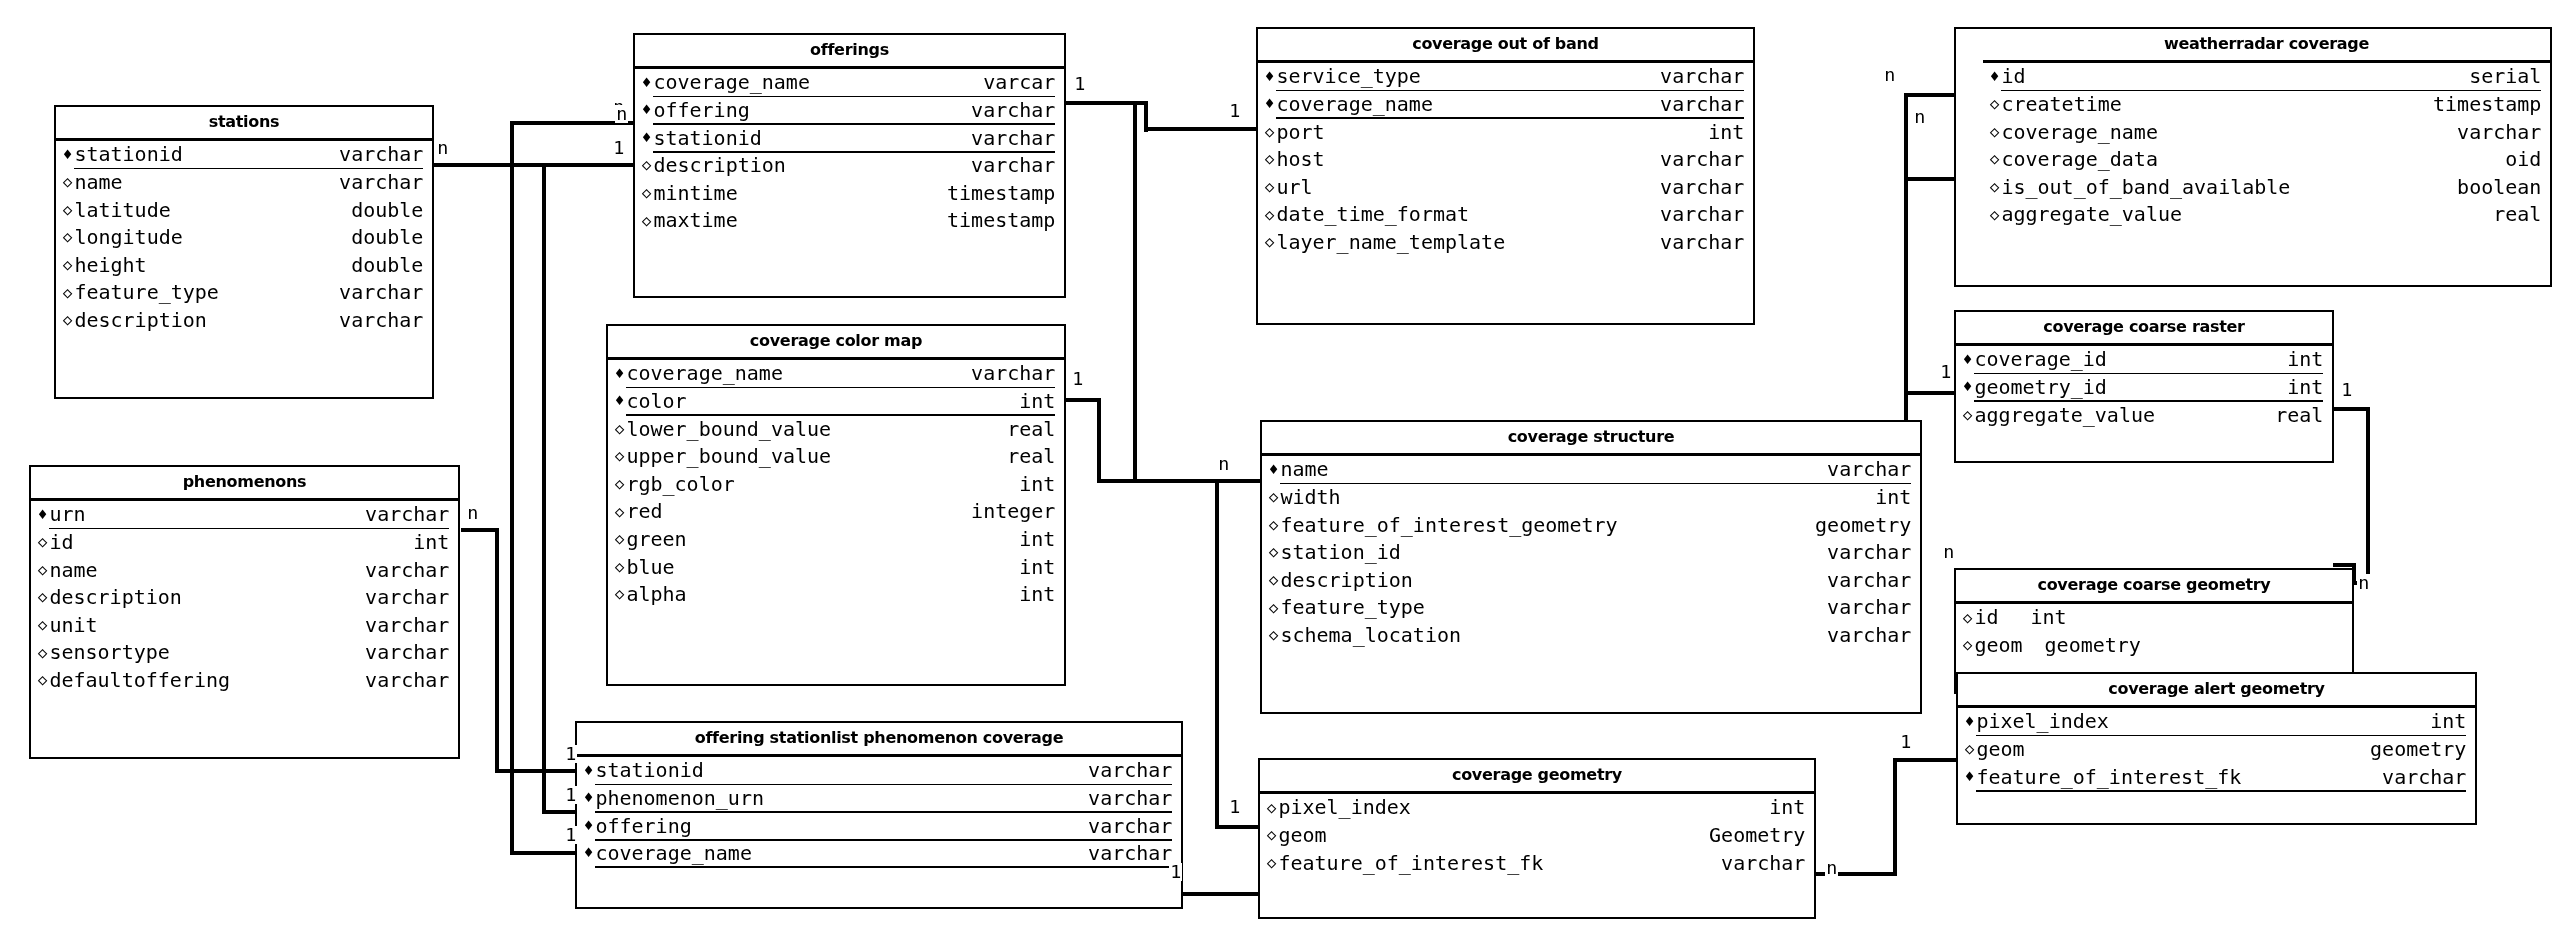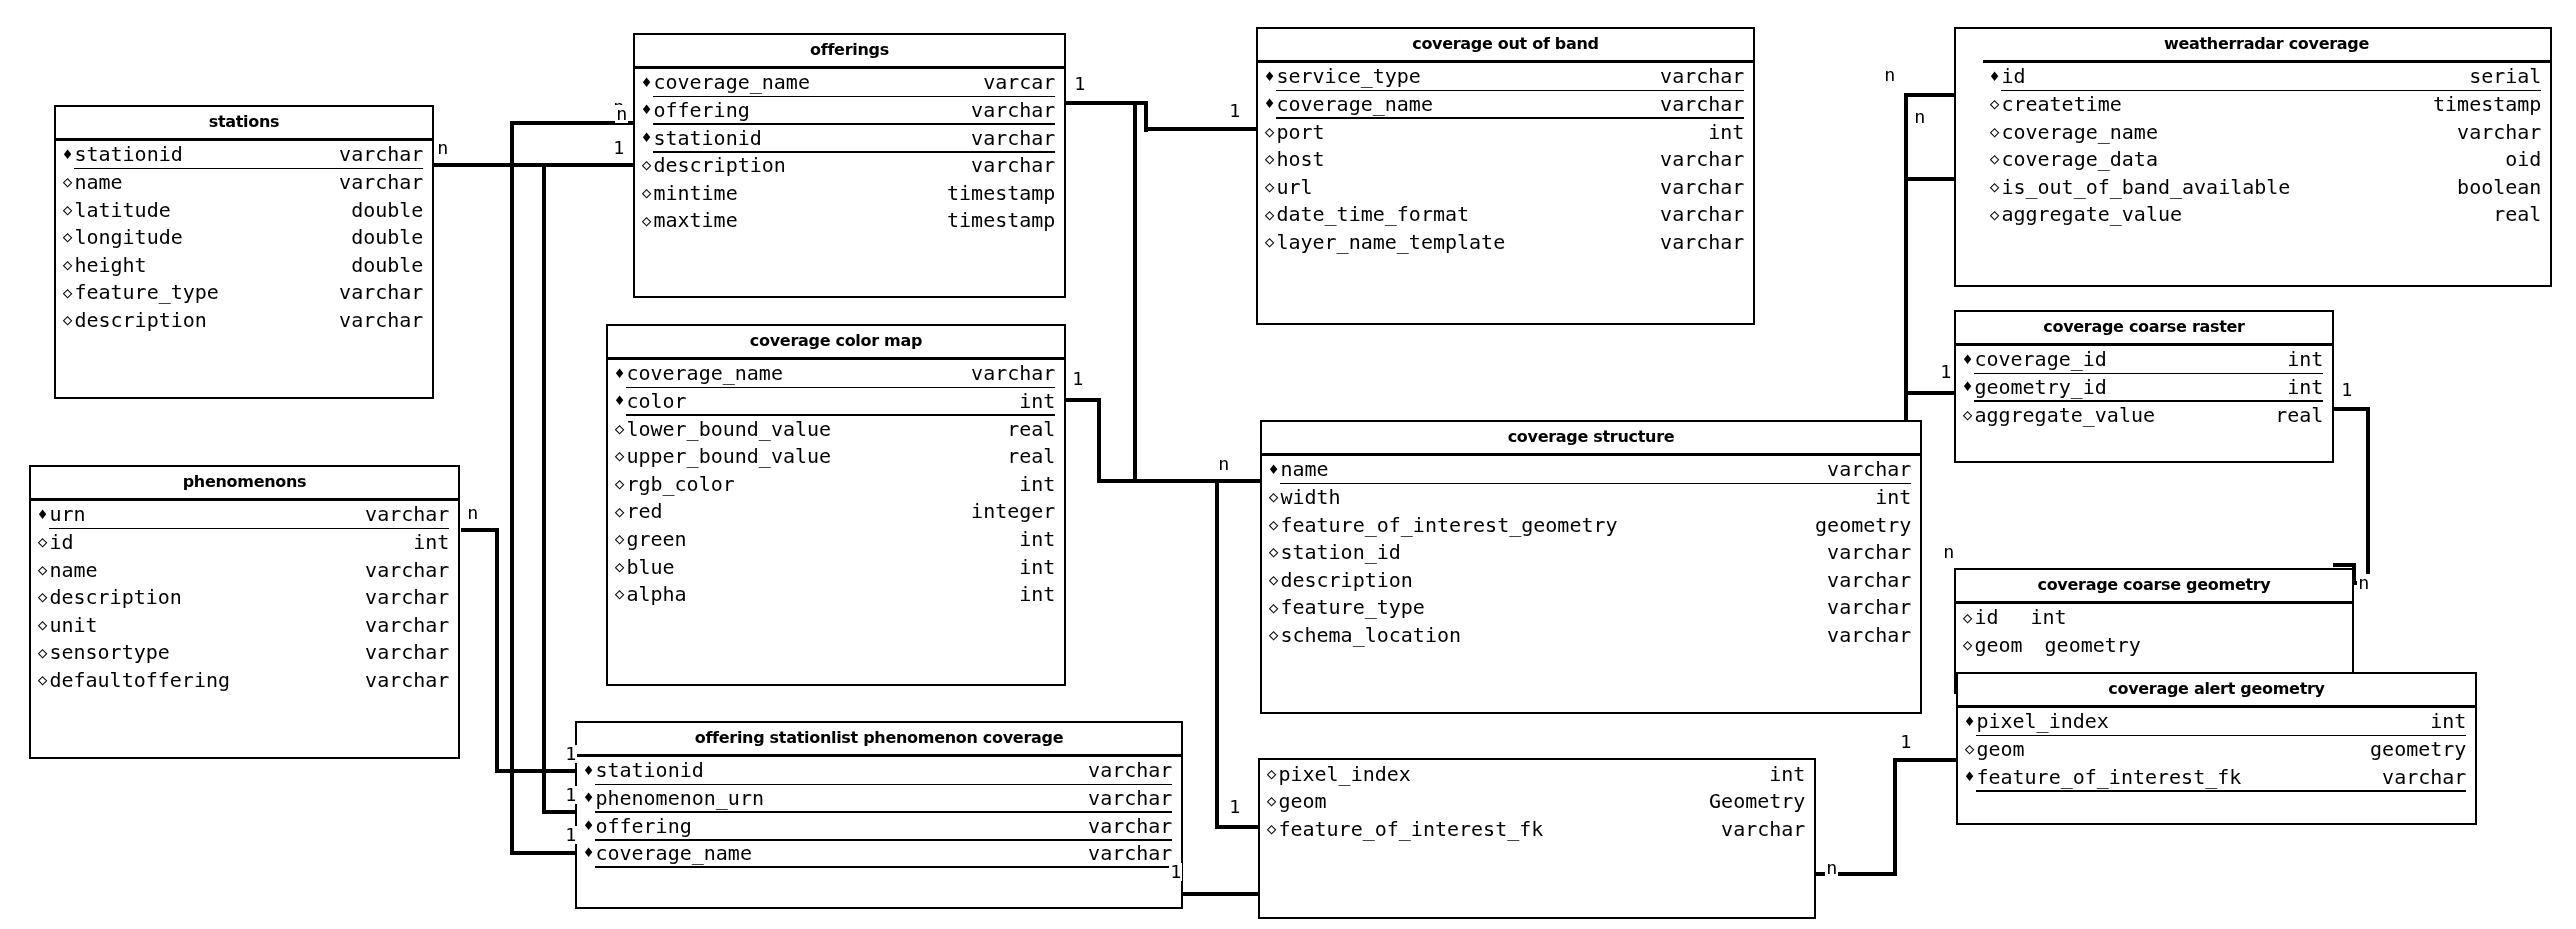--- a/index.html
+++ b/index.html
@@ -453,20 +453,21 @@
         </div>
       <div class="attr">
           <span class="key-glyph">◇</span>
           <span class="attr-name">schema_location</span>
           <span class="attr-type">varchar</span>
         </div>
     </div>
   </div>
 
   <div class="entity" style="left:1258px;top:758px;width:558px;height:161px;">
+    <div class="entity-title">coverage geometry</div>
     <div class="attr-list">
       <div class="attr">
           <span class="key-glyph">◇</span>
           <span class="attr-name">pixel_index</span>
           <span class="attr-type">int</span>
         </div>
       <div class="attr">
           <span class="key-glyph">◇</span>
           <span class="attr-name">geom</span>
           <span class="attr-type">Geometry</span>

